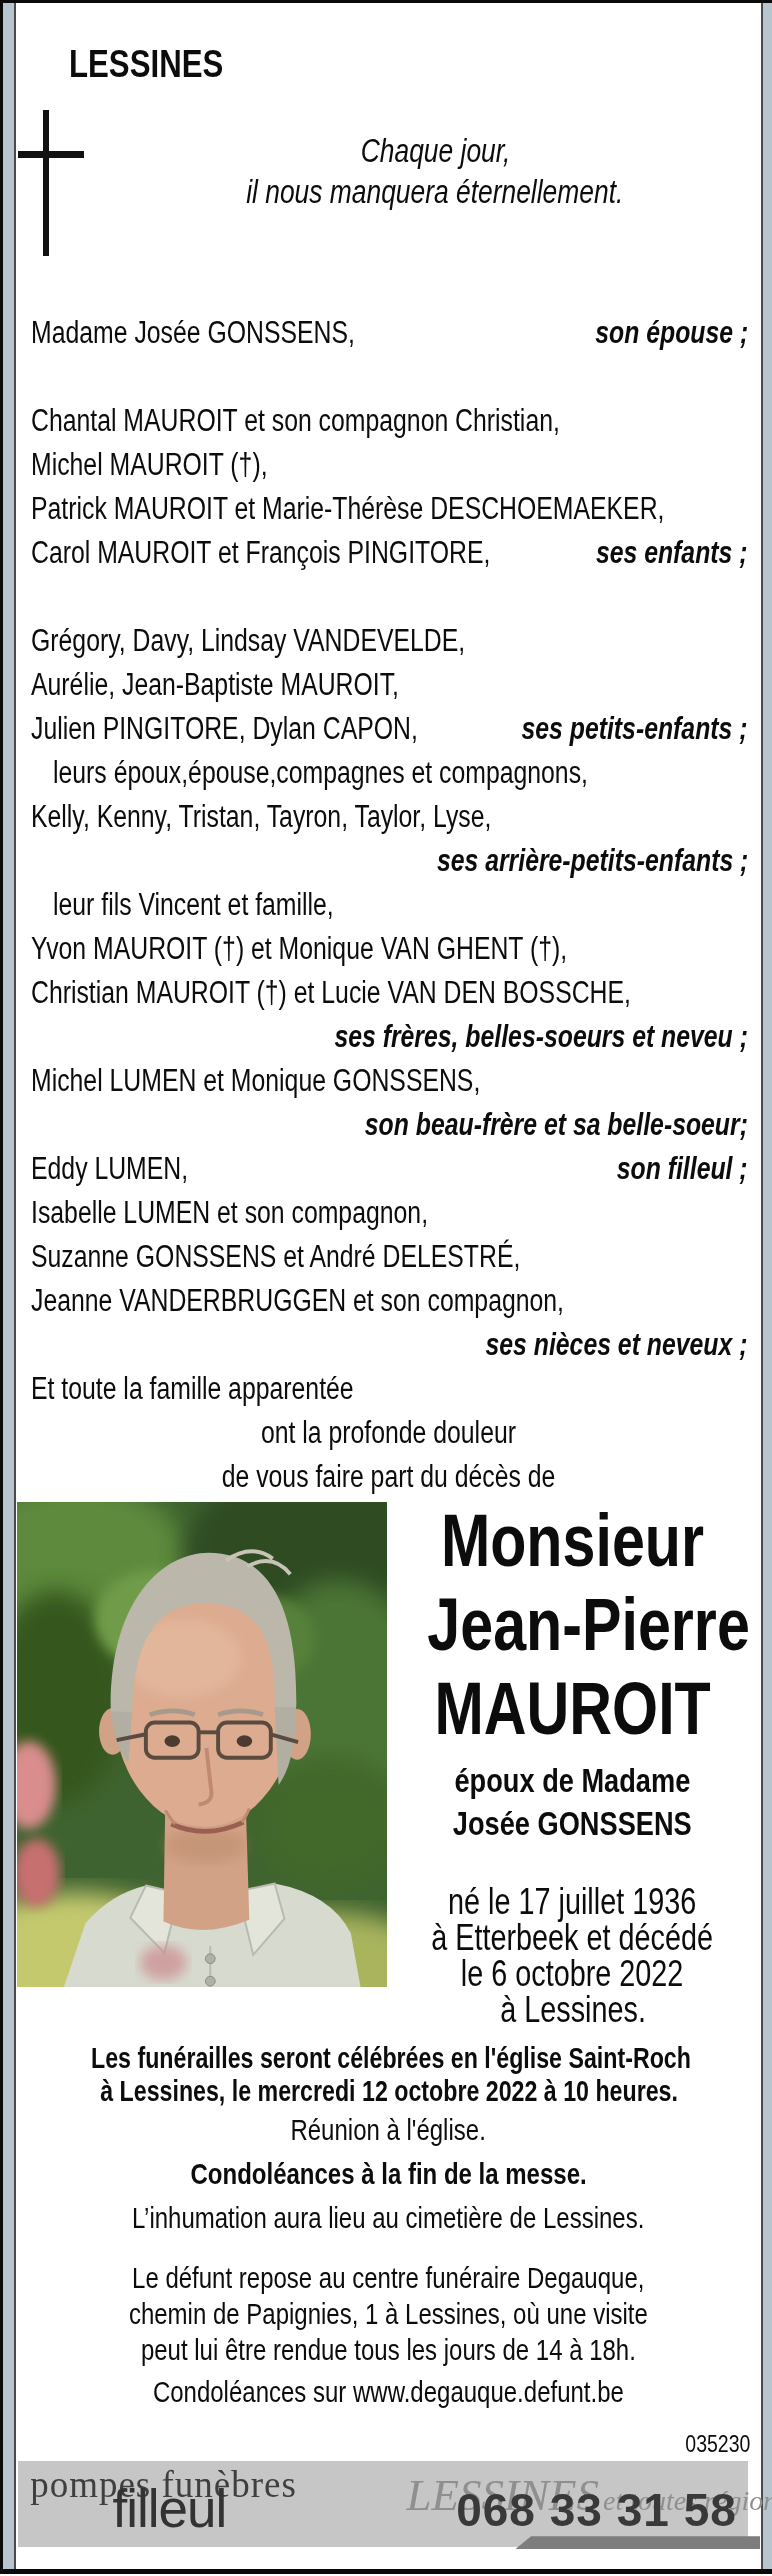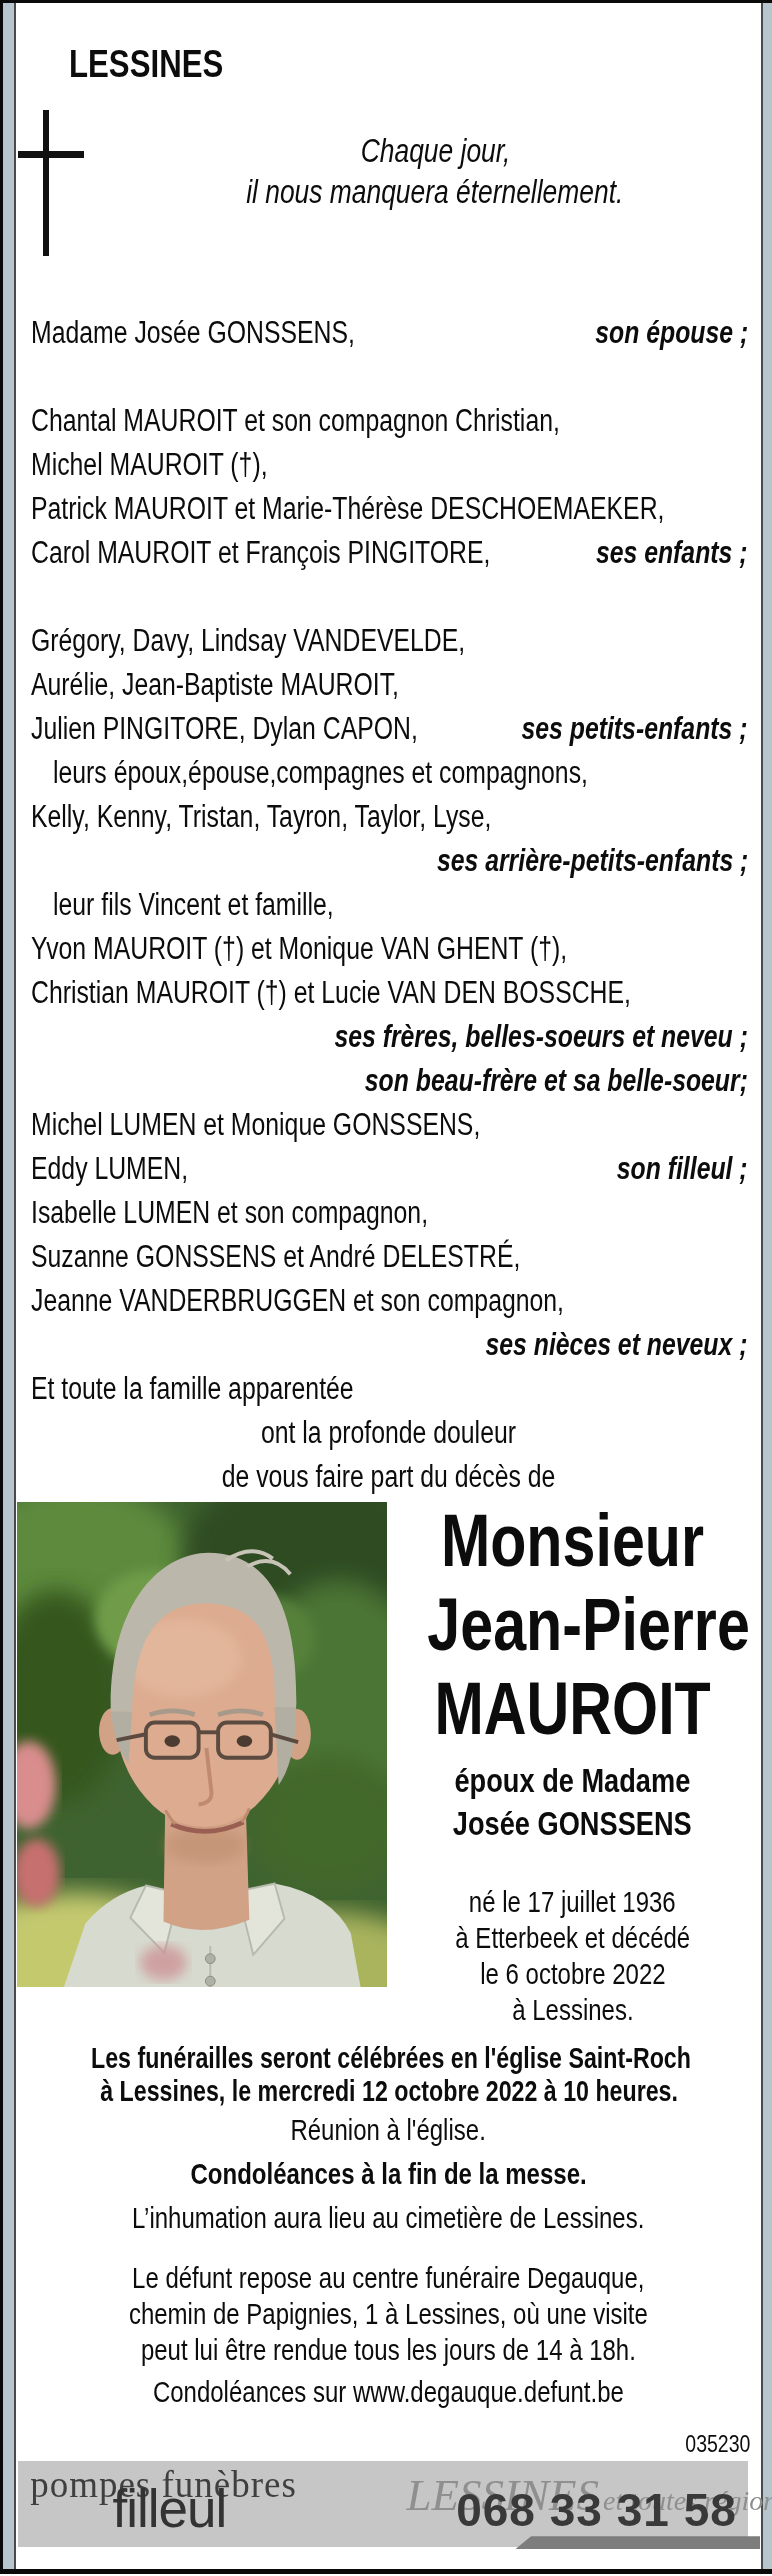--- a/index.html
+++ b/index.html
@@ -41,21 +41,21 @@
   .line.center{text-align:center;padding:0;}
   .indent{padding-left:37px;}
   .sp45{height:44px;}
 
   
   .hero{position:relative;height:532px;}
   .photo{position:absolute;left:1px;top:2.9px;width:370px;height:485px;overflow:hidden;background:#41632f;}
   .rightcol{position:absolute;left:371px;top:0;width:372px;text-align:center;}
   .bigname{font-size:74px;font-weight:bold;line-height:84px;}
   .spouse{margin-top:7.8px;font-size:34px;font-weight:bold;line-height:43px;}
-  .dates{margin-top:39px;font-size:30px;line-height:36px;}
+  .dates{margin-top:39px;font-size:36px;line-height:36px;}
 
   
   .ceremony{text-align:center;}
   .funeral-bold{margin-top:11.7px;font-size:29px;font-weight:bold;line-height:33px;}
   .cline{font-size:30px;line-height:44px;white-space:nowrap;}
   .cbold{font-weight:bold;}
   .repose{margin-top:20px;font-size:30px;line-height:36px;}
   .webline{margin-top:2px;}
 
   .refnum{margin-top:15.6px;text-align:right;padding-right:11.7px;font-size:24.4px;line-height:27px;}
@@ -147,24 +147,24 @@
     <div class="line">
       <span class="lft sx ox-l">Yvon MAUROIT (†) et Monique VAN GHENT (†),</span>
     </div>
     <div class="line">
       <span class="lft sx ox-l">Christian MAUROIT (†) et Lucie VAN DEN BOSSCHE,</span>
     </div>
     <div class="line">
       <span class="rgt sx ox-r">ses frères, belles-soeurs et neveu ;</span>
     </div>
     <div class="line">
+      <span class="lft sx ox-l">Michel LUMEN et Monique GONSSENS,</span>
+    </div>
+    <div class="line">
       <span class="rgt sx ox-r">son beau-frère et sa belle-soeur;</span>
-    </div>
-    <div class="line">
-      <span class="lft sx ox-l">Michel LUMEN et Monique GONSSENS,</span>
     </div>
     <div class="line">
       <span class="lft sx ox-l">Eddy LUMEN,</span>
       <span class="rgt sx ox-r">son filleul ;</span>
     </div>
     <div class="line">
       <span class="lft sx ox-l">Isabelle LUMEN et son compagnon,</span>
     </div>
     <div class="line">
       <span class="lft sx ox-l">Suzanne GONSSENS et André DELESTRÉ,</span>

